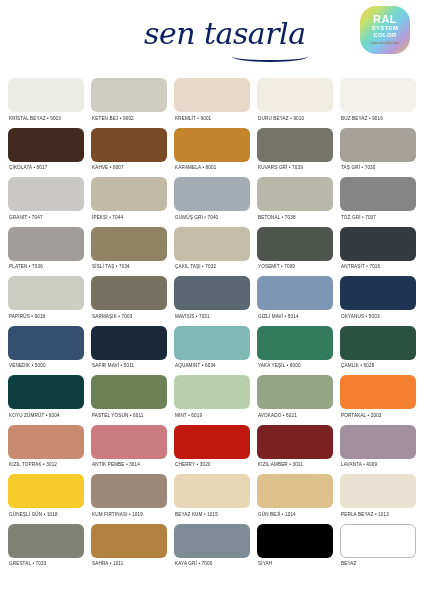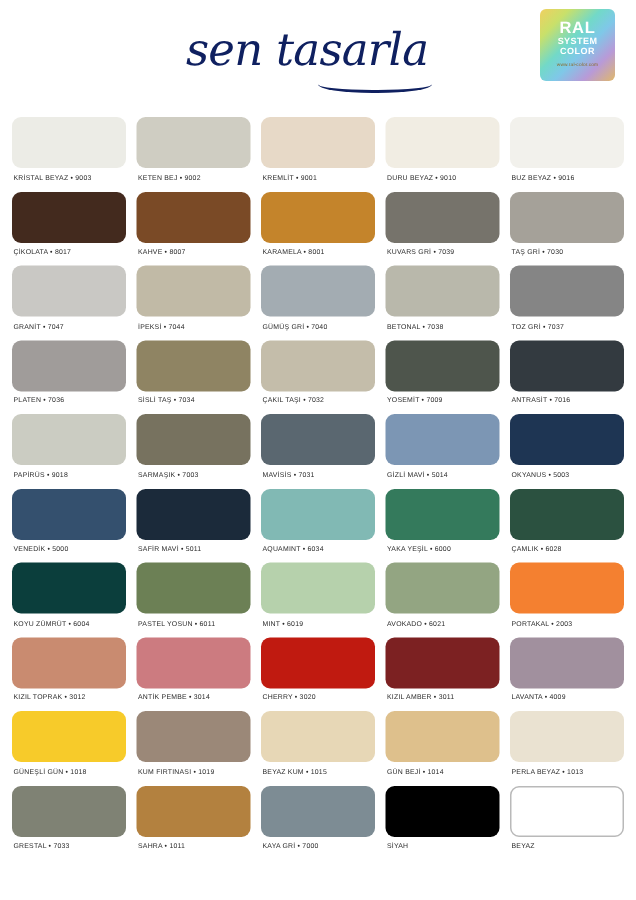--- a/index.html
+++ b/index.html
@@ -48,21 +48,21 @@
   .brand-logo .tm {
     position: absolute;
     right: 7px;
     top: 12px;
     color: #ffffff;
     font-size: 4px;
   }
 
   .slogan {
     position: absolute;
-    left: 124px;
+    left: 144px;
     top: 14px;
     width: 175px;
     height: 48px;
   }
   .slogan-text {
     color: #0f2060;
     font-size: 30px;
     font-style: italic;
     font-family: "DejaVu Serif", serif;
     font-weight: normal;
@@ -79,21 +79,21 @@
     border-bottom: 2.5px solid #0f2060;
     border-radius: 0 0 48% 48%;
   }
 
   .ral-badge {
     position: absolute;
     right: 14px;
     top: 6px;
     width: 50px;
     height: 48px;
-    border-radius: 4px;
+    border-radius: 16px;
     background: linear-gradient(135deg,#f0d060 0%, #c9e06a 20%, #72d9c8 42%, #7fc8e8 58%, #b89ad8 78%, #e0b86a 100%);
     padding: 4px;
   }
   .ral-inner {
     width: 100%;
     height: 100%;
     display: flex;
     flex-direction: column;
     align-items: center;
     justify-content: center;

